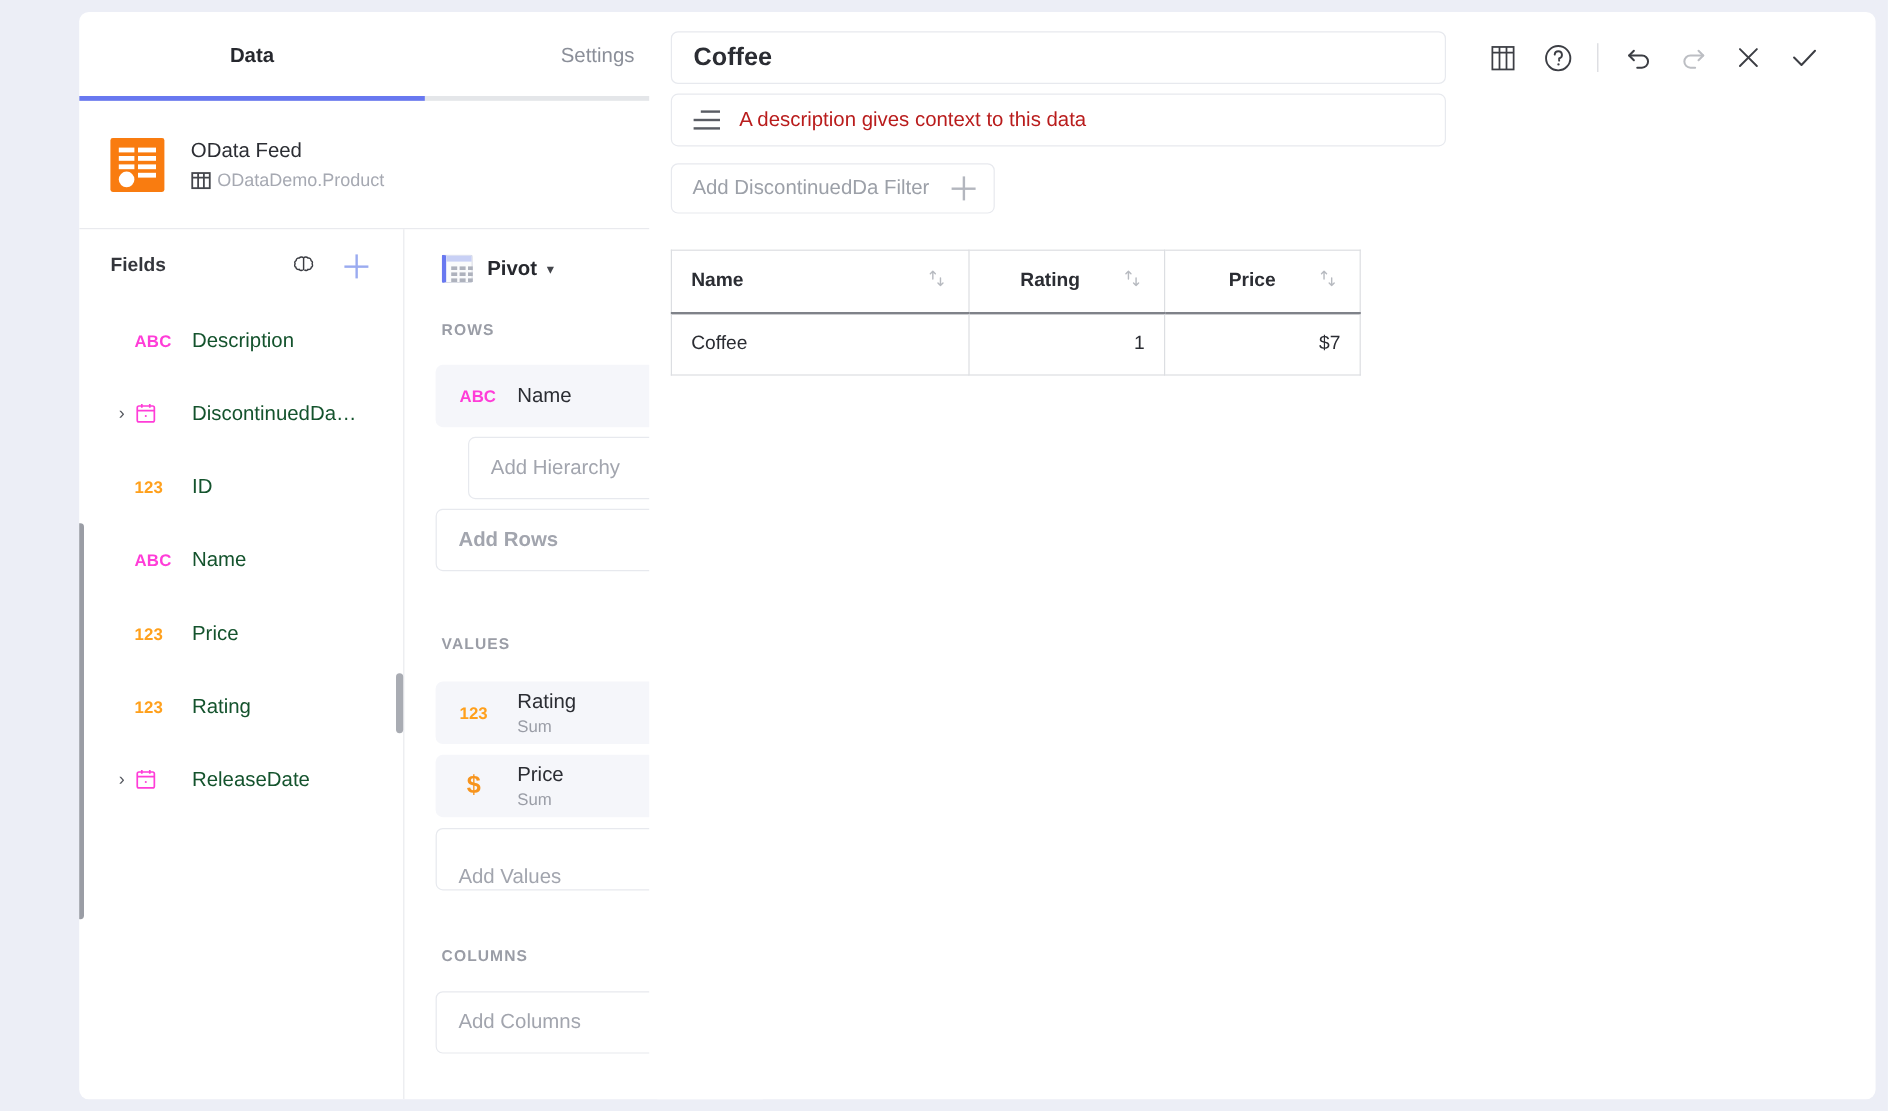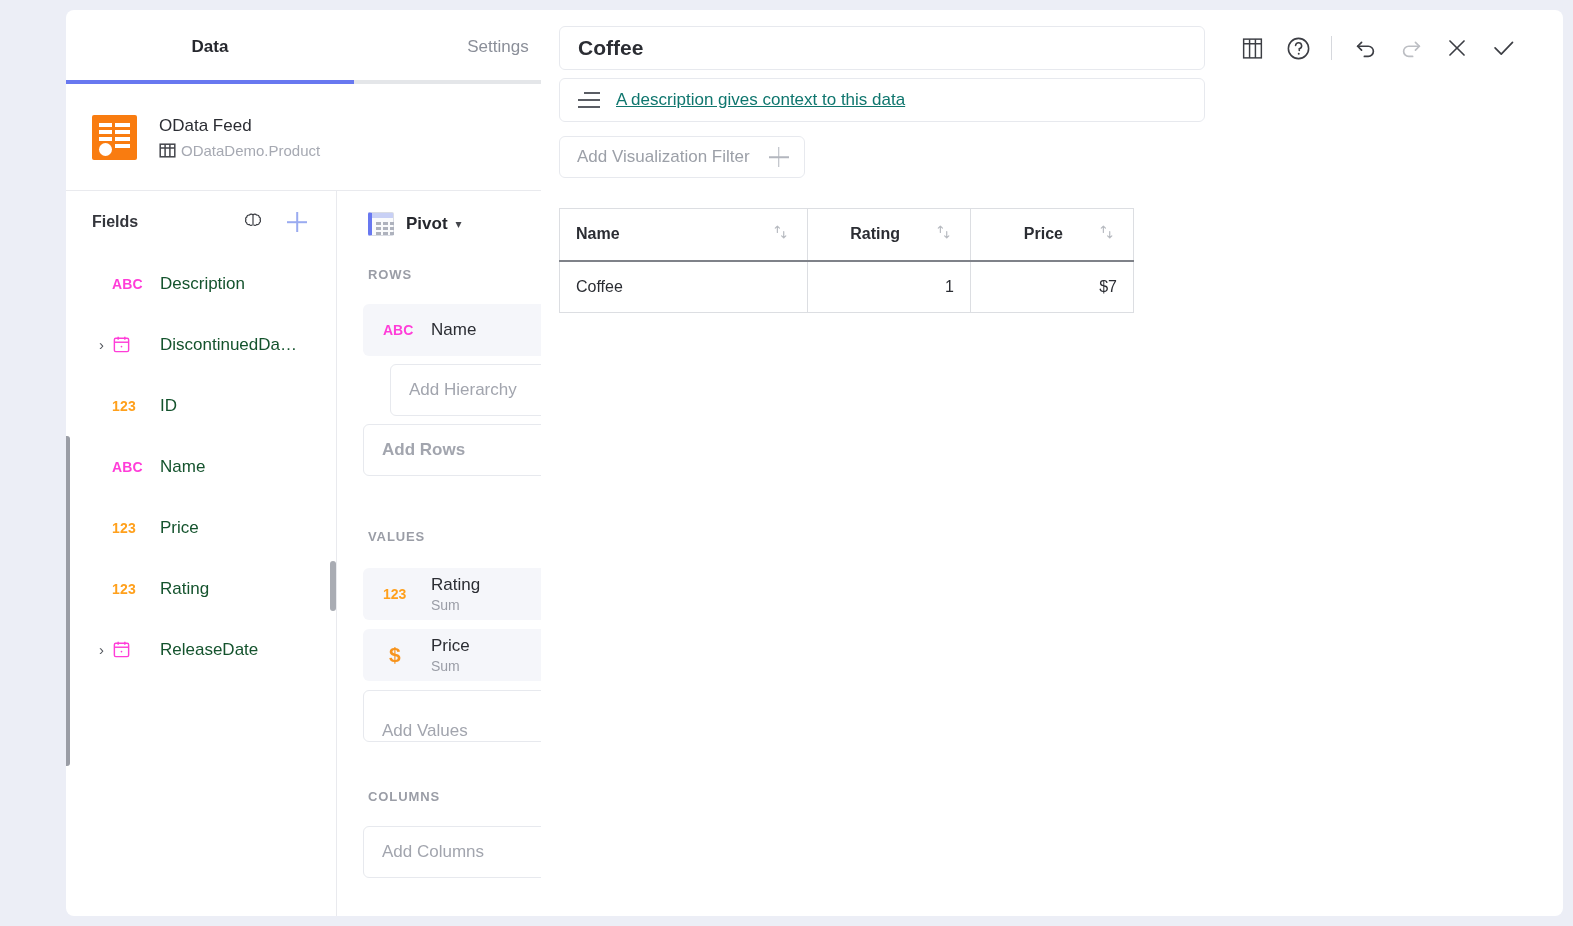--- a/index.html
+++ b/index.html
@@ -281,21 +281,21 @@
     border-radius: 6px;
     display: flex; align-items: center; gap: 16px;
     padding: 0 18px;
     cursor: text;
   }
   .hamburger { width: 22px; height: 16px; display: flex; flex-direction: column; justify-content: space-between; flex: 0 0 auto; }
   .hamburger i { display: block; height: 2px; background: #5a5d64; }
   .hamburger i:nth-child(1) { width: 16px; margin-left: 6px; }
   .hamburger i:nth-child(2) { width: 22px; }
   .hamburger i:nth-child(3) { width: 22px; }
-  .desc-ph { font-size: 17px; color: #0f766e; text-decoration: underline; }
+  .desc-ph { font-size: 17px; color: #b91c1c; }
 
   .filter-box {
     margin-top: 14px;
     display: inline-flex; align-items: center; gap: 18px;
     height: 42px;
     border: 1px solid #e7e9ee;
     border-radius: 6px;
     padding: 0 14px 0 17px;
     font-size: 17px; color: #9ca0a8;
     cursor: pointer;
@@ -582,21 +582,21 @@
       <div class="desc-input">
         <span class="hamburger">
           <i></i>
             <i></i>
             <i></i>
         </span>
         <span class="desc-ph">A description gives context to this data</span>
       </div>
 
       <div class="filter-box">
-        <span>Add Visualization Filter</span>
+        <span>Add DiscontinuedDa Filter</span>
         <span class="ico-plus"></span>
       </div>
 
       <table class="result-table">
         <thead>
           <tr>
             <th class="col-name">
               <span class="th-inner">
                 <span class="th-label">Name</span>
                 <span class="sort-ico">

